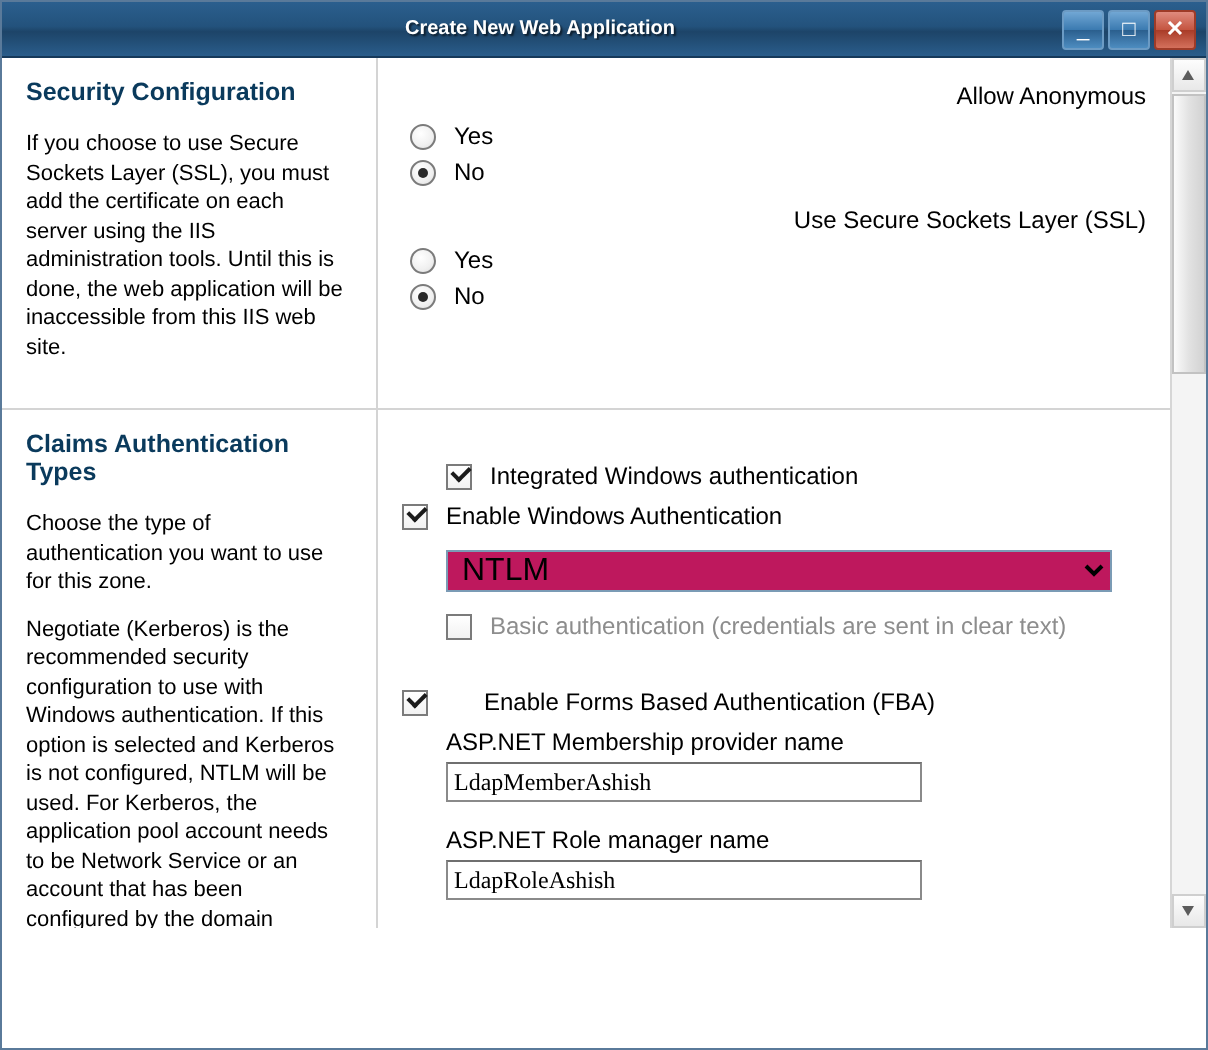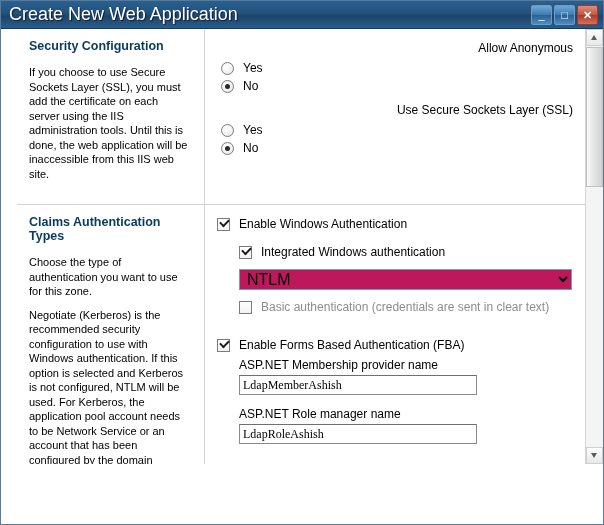--- a/index.html
+++ b/index.html
@@ -26,26 +26,27 @@
     height: 28px;
     background: linear-gradient(to bottom, #2b5f8e 0%, #23527c 45%, #1d4468 55%, #2a5d8b 100%);
     display: flex;
     align-items: center;
     padding: 0 2px 0 8px;
     box-sizing: border-box;
     border-bottom: 1px solid #16395a;
   }
   .title-text {
     color: #ffffff;
-    font-size: 18px;
-    font-weight: normal;
+    font-size: 10px;
+    font-weight: bold;
     flex: 1;
     text-shadow: 1px 1px 1px rgba(0,0,0,0.6);
     white-space: nowrap;
     overflow: hidden;
+    text-align: center;
   }
   .title-buttons {
     display: flex;
     align-items: center;
     gap: 2px;
     padding-right: 3px;
   }
   .tbtn {
     width: 21px;
     height: 20px;
@@ -62,21 +63,20 @@
   .tbtn.close {
     background: linear-gradient(to bottom, #e08b7e 0%, #c4543f 50%, #a93c28 51%, #d4705c 100%);
     border-color: #9e3b28;
     font-weight: bold;
   }
   
   .content-wrap {
     position: relative;
     height: 435px;
     display: flex;
-    padding-left: 16px;
   }
   .scroll-area {
     flex: 1;
     overflow: hidden;
     position: relative;
     background: #ffffff;
   }
   .section {
     display: flex;
     border-bottom: 1px solid #d4d4d4;
@@ -308,40 +308,40 @@
       </div>
 
       <div class="section" style="border-bottom:none;">
         <div class="sec-left" style="padding-bottom:20px;">
           <h3>Claims Authentication Types</h3>
           <p>Choose the type of authentication you want to use for this zone.</p>
           <p>Negotiate (Kerberos) is the recommended security configuration to use with Windows authentication. If this option is selected and Kerberos is not configured, NTLM will be used. For Kerberos, the application pool account needs to be Network Service or an account that has been configured by the domain administrator. NTLM authentication will work with any application pool account and with the default domain configuration.</p>
         </div>
         <div class="sec-right">
 
+          <div class="check-row indent1" style="margin-top:14px;">
+            <span class="checkbox checked"></span>
+            <span class="check-label">Integrated Windows authentication</span>
+          </div>
+
           <div class="check-row">
             <span class="checkbox checked"></span>
             <span class="check-label">Enable Windows Authentication</span>
           </div>
 
-          <div class="check-row indent1" style="margin-top:14px;">
-            <span class="checkbox checked"></span>
-            <span class="check-label">Integrated Windows authentication</span>
-          </div>
-
           <select class="combo">
             <option>NTLM</option>
           </select>
 
           <div class="check-row indent1">
             <span class="checkbox"></span>
             <span class="check-label dim">Basic authentication (credentials are sent in clear text)</span>
           </div>
 
-          <div class="check-row" style="margin-top:24px;">
+          <div class="check-row" style="margin-top:24px;gap:19px;">
             <span class="checkbox checked"></span>
             <span class="check-label">Enable Forms Based Authentication (FBA)</span>
           </div>
 
           <div class="sub-label">ASP.NET Membership provider name</div>
           <input class="text-input" type="text" value="LdapMemberAshish" style="">
 
           <div class="sub-label">ASP.NET Role manager name</div>
           <input class="text-input" type="text" value="LdapRoleAshish" style="">
 

